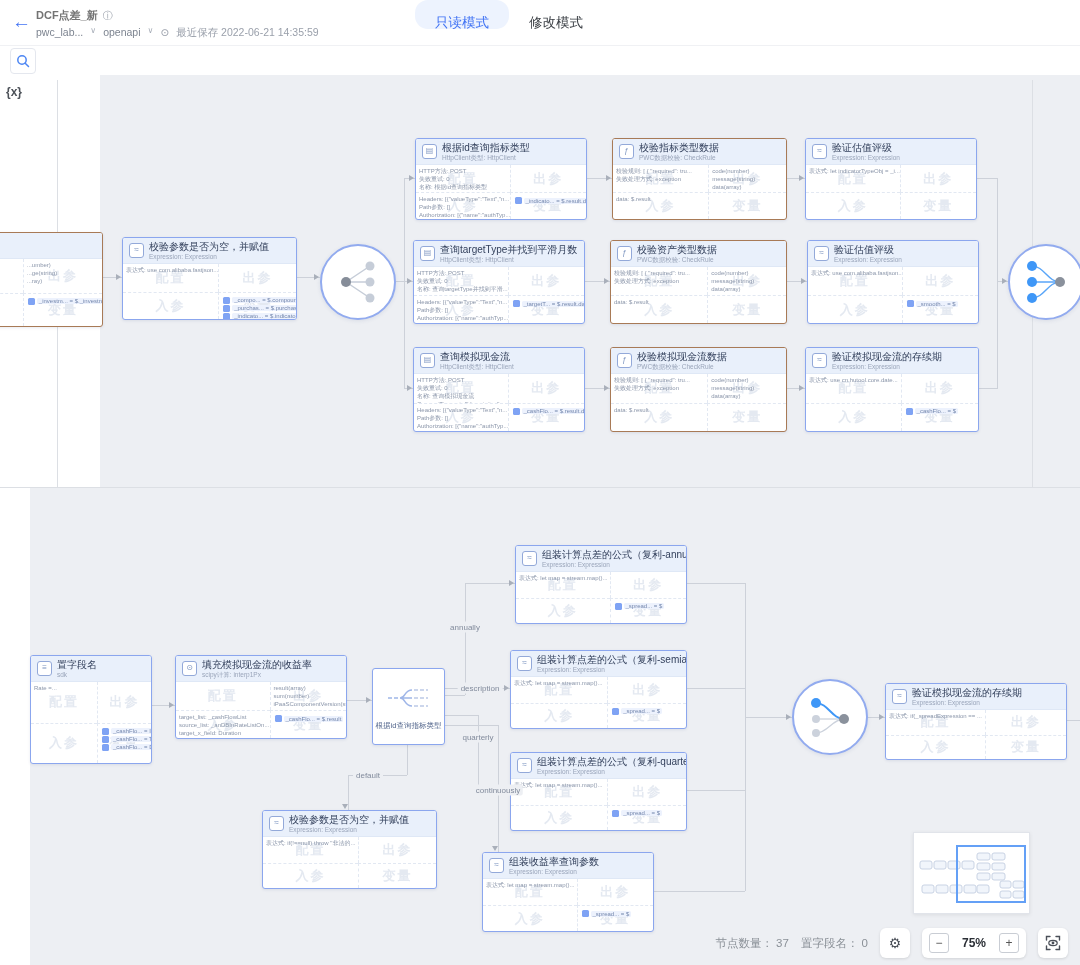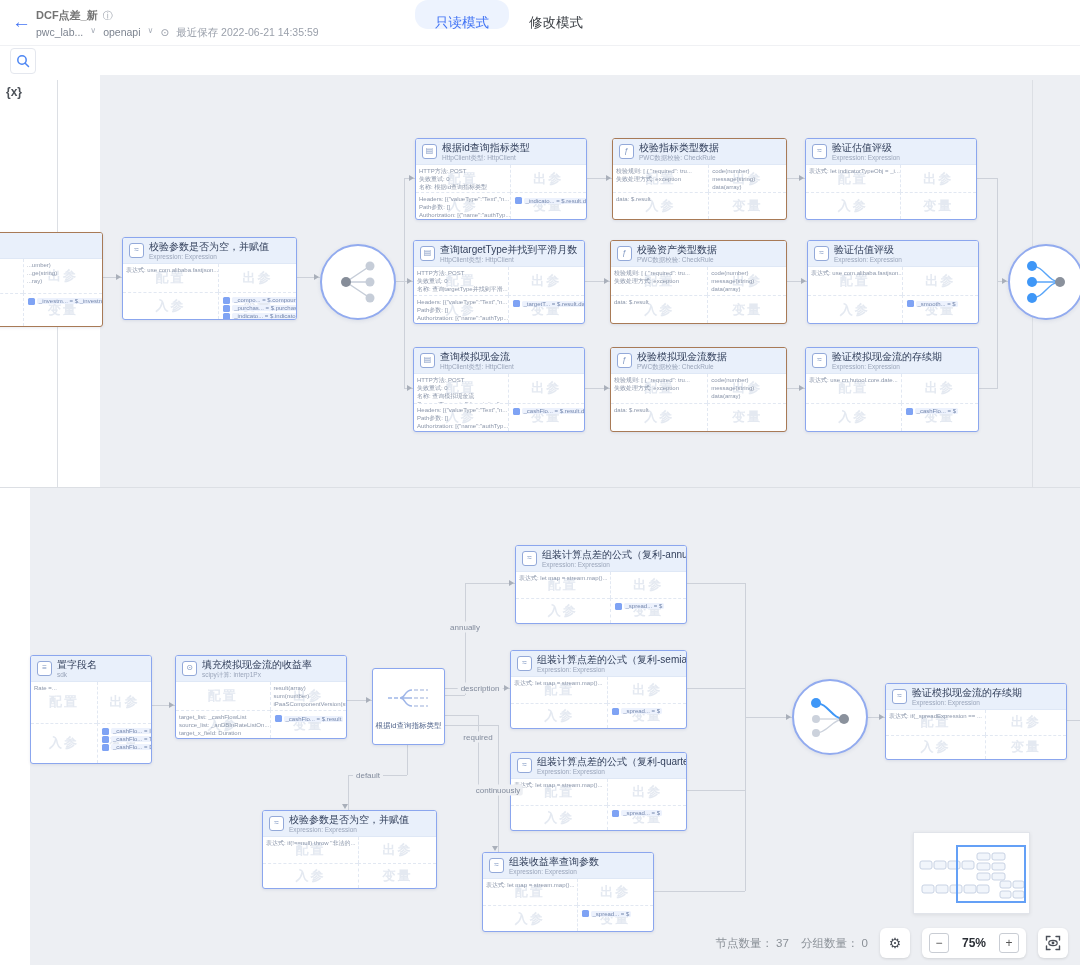--- a/index.html
+++ b/index.html
@@ -128,21 +128,21 @@
           <rect x="99" y="48" width="11" height="7" rx="2"></rect>
         <rect x="86" y="58" width="11" height="7" rx="2"></rect>
           <rect x="99" y="58" width="11" height="7" rx="2"></rect>
       </g>
     </svg>
     <div class="mview"></div>
   </div>
 
   <div class="sb">
     <span class="sbtxt"><span>节点数量：</span> <span>37</span></span>
-    <span class="sbtxt"><span>分组数量：</span> <span>0</span></span>
+    <span class="sbtxt"><span>置字段名：</span> <span>0</span></span>
     <div class="btn">
         <span>⚙</span>
       </div>
     <div class="zoomgrp">
       <div class="zbox">−</div>
       <div class="zval">75%</div>
       <div class="zbox">+</div>
     </div>
     <div class="btn">
       <svg width="16" height="16" viewBox="0 0 16 16">
@@ -917,16 +917,16 @@
         </g>
         <path d="M22 22 C34 22 38 38 50 38" stroke="#3f97f7" stroke-width="2" fill="none"></path>
         <circle cx="22" cy="22" r="5" fill="#3f97f7"></circle>
         <circle cx="22" cy="38" r="4" fill="#ccd2dc"></circle>
         <circle cx="22" cy="52" r="4" fill="#ccd2dc"></circle>
         <circle cx="50" cy="38" r="5" fill="#8a919c"></circle>
       </svg>
     </div>
     <div class="elabel" style="left: 465px; top: 552px;">annually</div>
     <div class="elabel" style="left: 480px; top: 613px;">description</div>
-    <div class="elabel" style="left: 478px; top: 662px;">required</div>
+    <div class="elabel" style="left: 478px; top: 662px;">quarterly</div>
     <div class="elabel" style="left: 498px; top: 715px;">continuously</div>
     <div class="elabel" style="left: 368px; top: 700px;">default</div>
   </div>
 
 </body></html>

